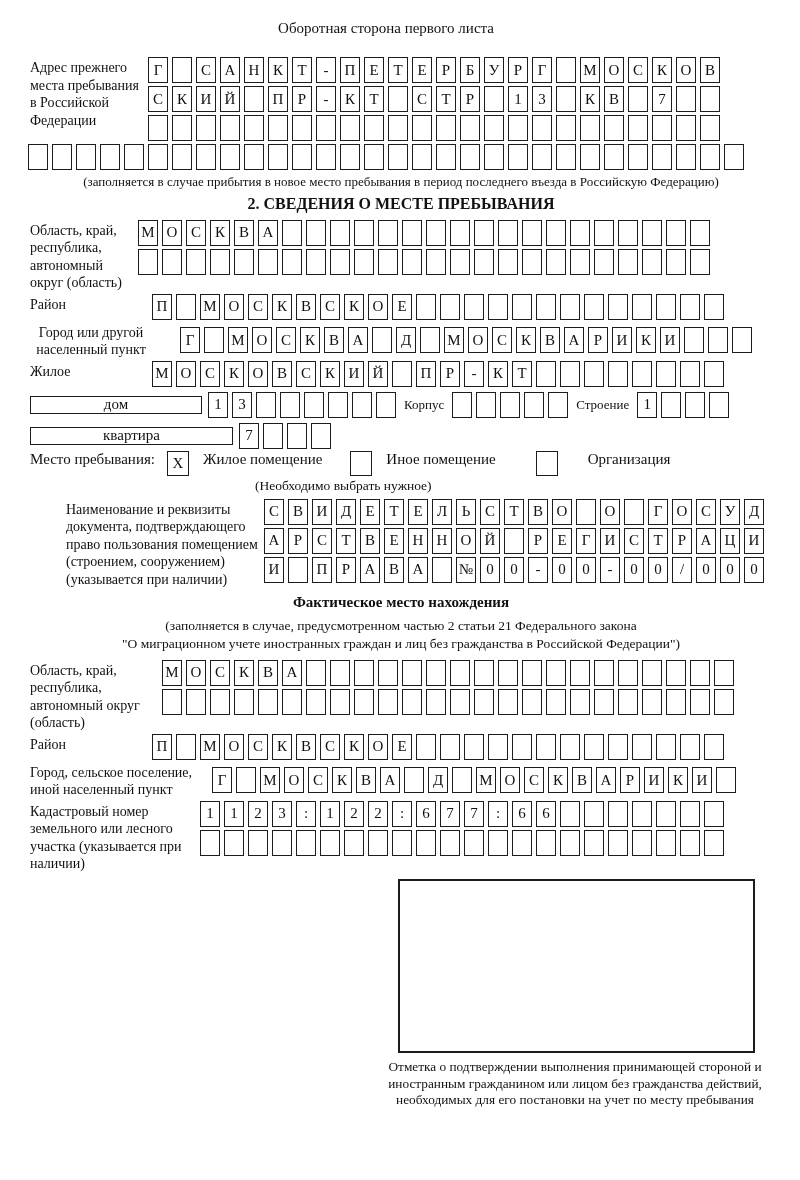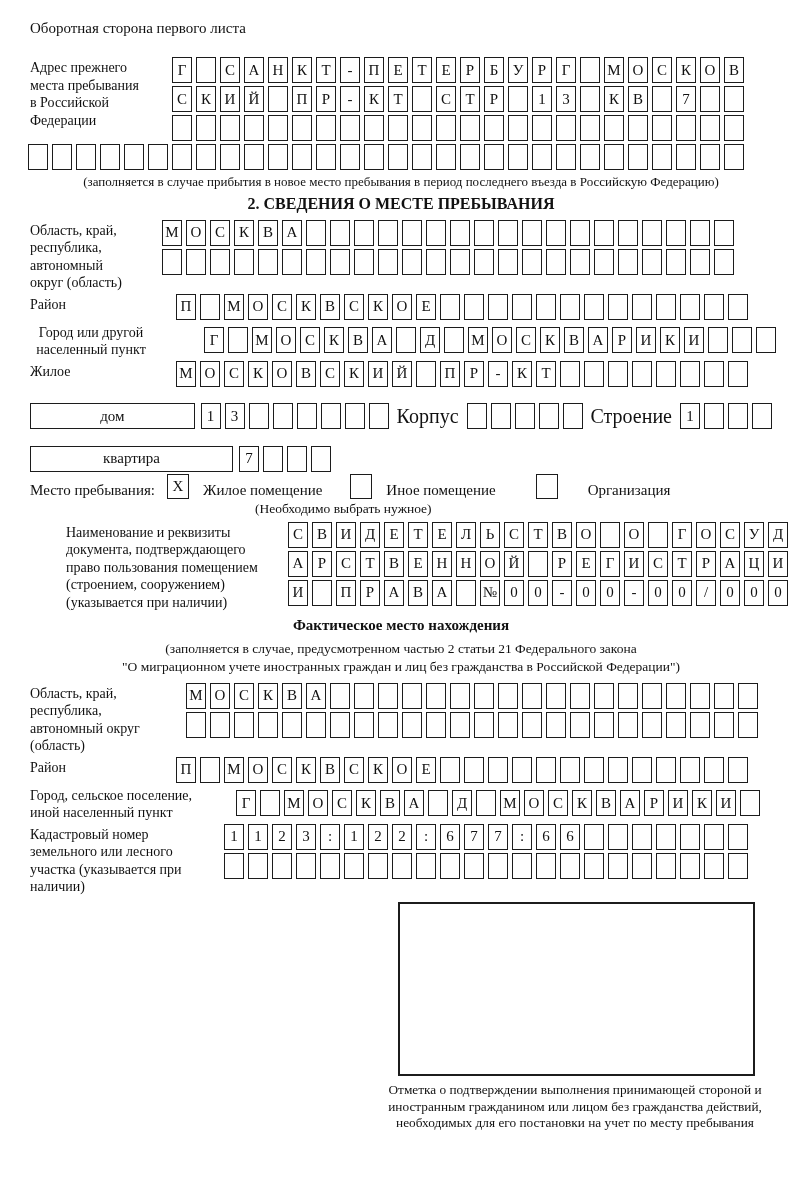--- a/index.html
+++ b/index.html
@@ -8,26 +8,26 @@
     width:800px;height:1180px;
     margin:0 auto;
     background:#fff;
     color:#111;
     font-family:"Liberation Serif","DejaVu Serif",serif;
     box-sizing:border-box;
     padding:20px 28px 0 30px;
     overflow:hidden;
   }
   .hdr{
-    text-align:left;
+    text-align:center;
     padding-right:30px;
     font-size:15px;
     margin-bottom:20px;
   }
-  .field{display:flex;align-items:flex-start;margin-bottom:2px;gap:24px;}
+  .field{display:flex;align-items:flex-start;margin-bottom:2px;}
   .field.center{align-items:center;}
   .label{
     font-size:14px;line-height:1.25;
     flex:0 0 auto;
     padding-top:2px;
   }
   .cellblock{flex:1 1 auto;}
   .cellrow{display:flex;gap:4px;margin-bottom:3px;}
   .cellrow:last-child{margin-bottom:0;}
   .cell{
@@ -41,29 +41,29 @@
   }
   .caption{font-size:13px;line-height:1.3;margin:4px 0 4px 0;}
   .caption.centered{text-align:center;}
   .sec-title{
     text-align:center;font-weight:bold;font-size:16px;
     margin:4px 0 7px 0;
   }
   .widebox{
     border:1.6px solid #1c1c1c;
     box-sizing:border-box;
-    height:26px;
+    height:18px;
     display:flex;align-items:center;justify-content:center;
     font-size:15px;
     background:#fff;
   }
   .inline-row{display:flex;align-items:center;margin-bottom:2px;}
   .gap6{margin-left:6px;}
-  .small-label{font-size:20px;margin:16px 8px;white-space:nowrap;}
-  .checkline{display:flex;align-items:flex-end;font-size:15px;margin-bottom:2px;}
+  .small-label{font-size:13px;margin:8px 8px;white-space:nowrap;}
+  .checkline{display:flex;align-items:flex-start;font-size:15px;margin-bottom:2px;}
   .checkbox{
     width:22px;height:25px;
     border:1.6px solid #1c1c1c;
     box-sizing:border-box;
     display:flex;align-items:center;justify-content:center;
     font-size:15px;
     background:#fff;
   }
   .opt-label{white-space:nowrap;}
   .note-under{font-size:13.5px;margin:0 0 5px 225px;}

